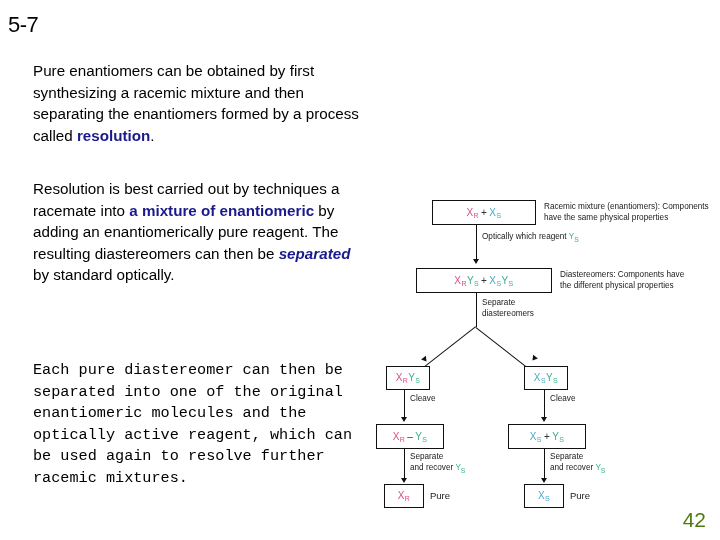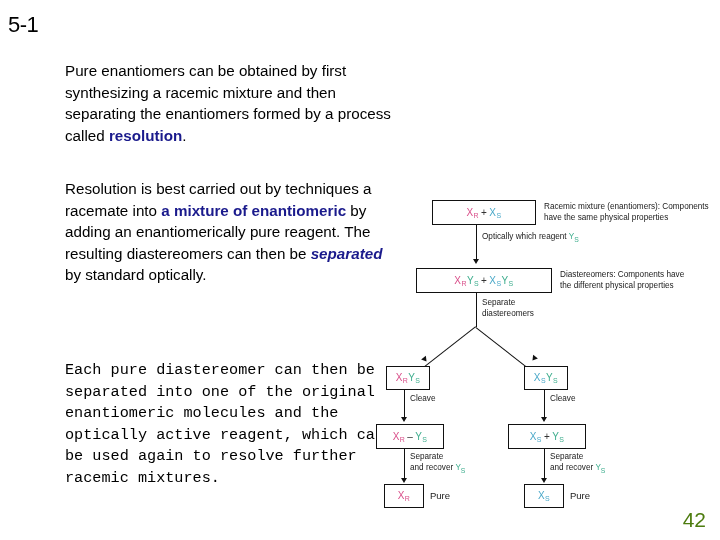--- a/index.html
+++ b/index.html
@@ -45,21 +45,20 @@
     font-weight: bold;
   }
 
   
   .para {
     position: absolute;
     font-size: 15.2px;
     line-height: 21.5px;
     color: #000000;
     width: 332px;
-    margin-left: 32px;
   }
   .para .b-navy {
     color: #1a1a8c;
     font-weight: bold;
   }
   .para .bi-navy {
     color: #1a1a8c;
     font-weight: bold;
     font-style: italic;
   }
@@ -140,21 +139,21 @@
     right: 14px;
     bottom: 8px;
     font-size: 21px;
     color: #4d7c0f;
   }
 </style>
 </head>
 <body>
 
 <div id="slide-header">
-  <span id="slide-number">5-1</span>
+  <span id="slide-number">5-7</span>
 </div>
 
 <div class="para" id="para-1"><span>Pure enantiomers can be obtained by first synthesizing a racemic mixture and then separating the enantiomers formed by a process called </span><span class="b-navy">resolution</span><span>.</span></div>
 
 <div class="para" id="para-2"><span>Resolution is best carried out by techniques a racemate into </span><span class="b-navy">a mixture of enantiomeric</span><span> by adding an enantiomerically pure reagent. The resulting diastereomers can then be </span><span class="bi-navy">separated</span><span> by standard optically.</span></div>
 
 <div class="para" id="para-3">Each pure diastereomer can then be separated into one of the original enantiomeric molecules and the optically active reagent, which can be used again to resolve further racemic mixtures.</div>
 
 <div id="diagram">
 

